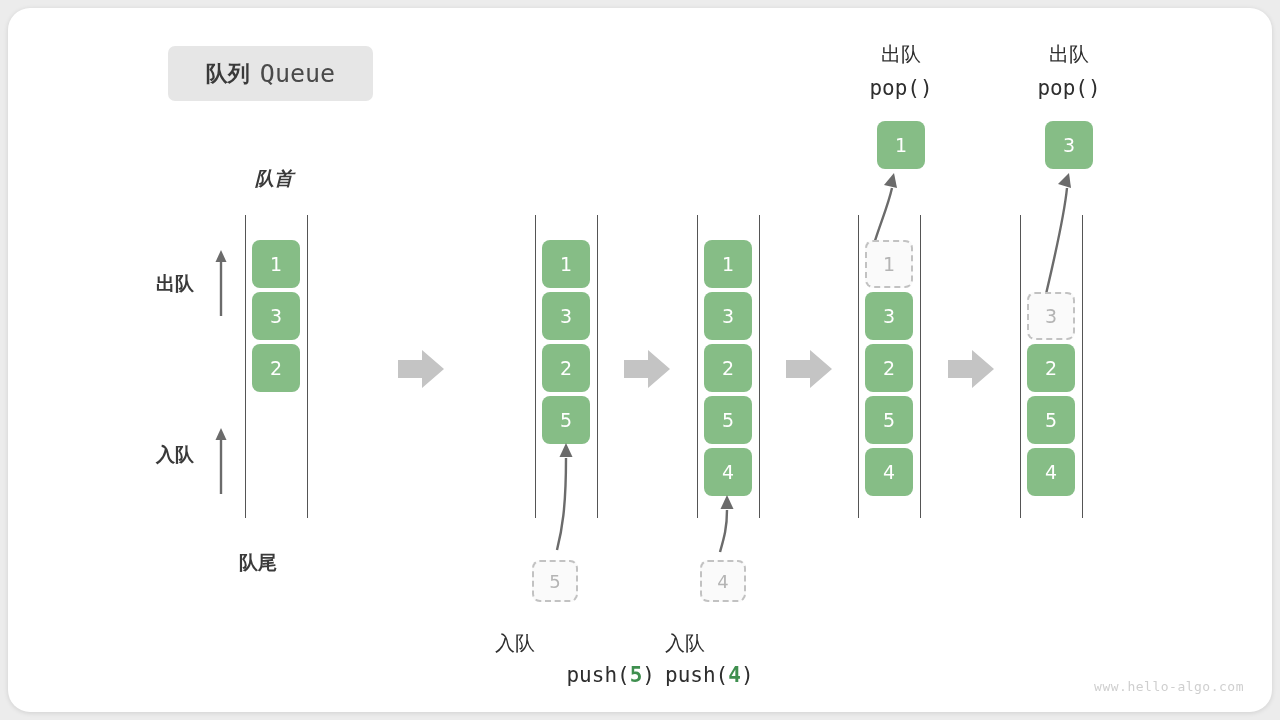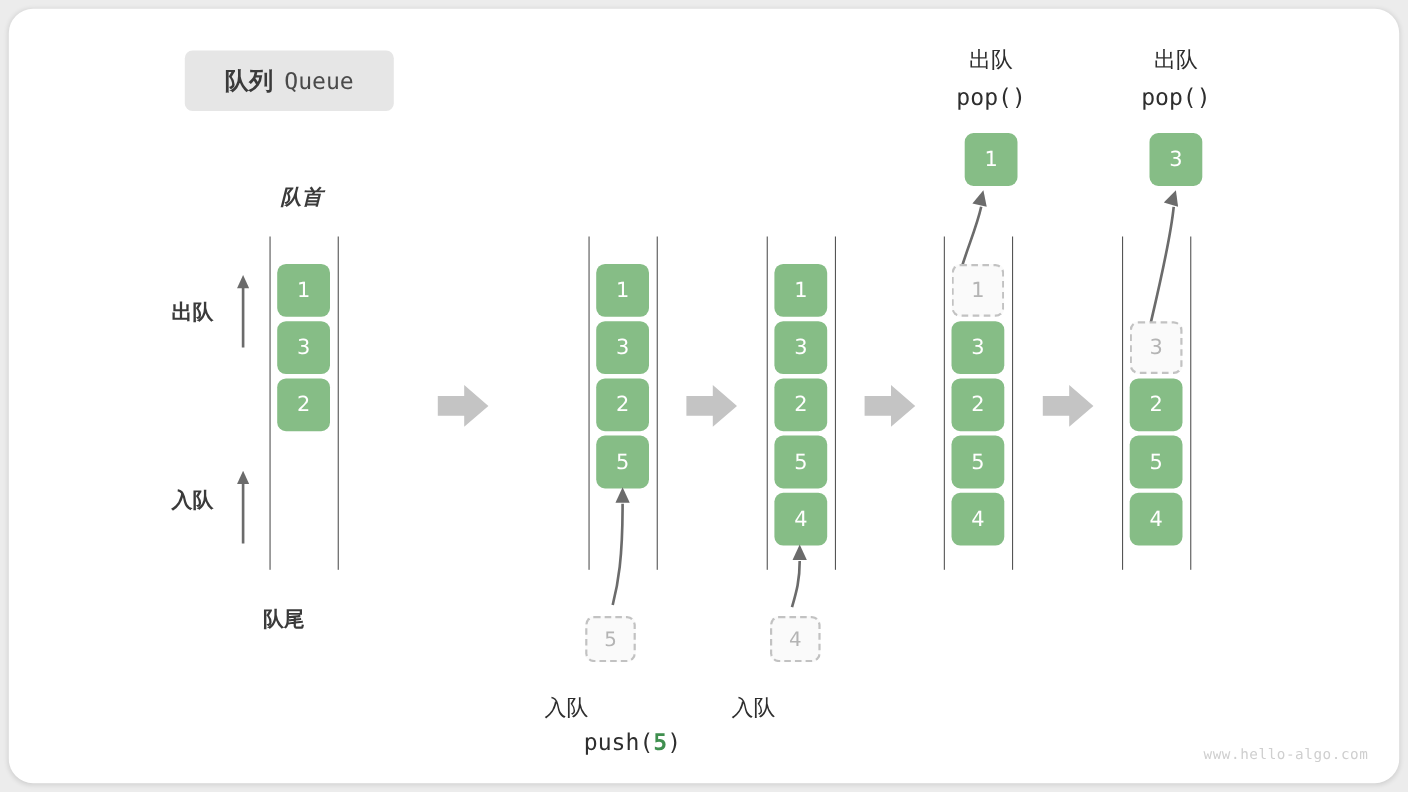--- a/index.html
+++ b/index.html
@@ -17,32 +17,32 @@
     background: #ffffff;
     border-radius: 22px;
     box-shadow: 0 1px 5px rgba(0,0,0,0.12);
     overflow: hidden;
   }
   .abs { position: absolute; }
 
   
   #title-chip {
     left: 160px; top: 38px;
-    width: 190px; height: 55px;
+    width: 205px; height: 55px;
     background: #e6e6e6;
     border-radius: 7px;
     display: flex; align-items: center; justify-content: center;
     gap: 10px;
   }
   #title-chip .cn {
     font-size: 22px; font-weight: bold; color: #3a3a3a;
     font-family: "DejaVu Sans", "Liberation Sans", sans-serif;
   }
   #title-chip .en {
-    font-size: 21px; color: #4a4a4a;
+    font-size: 25px; color: #4a4a4a;
     font-family: "DejaVu Sans Mono", "Liberation Mono", monospace;
   }
 
   
   .hdr-label {
     font-size: 19px; font-weight: bold; color: #3a3a3a;
     font-family: "DejaVu Sans", "Liberation Sans", sans-serif;
     text-align: center; white-space: nowrap;
   }
   .side-label {
@@ -148,21 +148,21 @@
   <div class="abs cell" style="left:534px; top:388px;">5</div>
 
   <svg class="abs" style="left:530px; top:430px;" width="60" height="115">
     <path d="M 19 112 C 24 92, 28 70, 28 20" stroke="#6b6b6b" stroke-width="2.4" fill="none"></path>
     <polygon points="28,5 21.5,19 34.5,19" fill="#6b6b6b"></polygon>
   </svg>
 
   <div class="abs cell ghost-sm" style="left:524px; top:552px;">5</div>
 
   <div class="abs op-cn" style="left:487px; top:622px; width:120px; text-align:left;">入队</div>
-  <div class="abs op-code" style="left:487px; top:655px; width:160px; text-align:center;">
+  <div class="abs op-code" style="left:487px; top:655px; width:160px; text-align:right;">
     <span>push(</span><span class="num">5</span><span>)</span>
   </div>
 
   <svg class="abs" style="left:616px; top:340px;" width="48" height="42">
     <polygon points="0,12 24,12 24,2 46,21 24,40 24,30 0,30" fill="#c4c4c4"></polygon>
   </svg>
 
   <div class="abs rail" style="left:689px; top:207px; height:303px;"></div>
   <div class="abs rail" style="left:751px; top:207px; height:303px;"></div>
 
@@ -173,20 +173,23 @@
   <div class="abs cell" style="left:696px; top:440px;">4</div>
 
   <svg class="abs" style="left:696px; top:482px;" width="52" height="65">
     <path d="M 16 62 C 20 48, 23 38, 23 20" stroke="#6b6b6b" stroke-width="2.4" fill="none"></path>
     <polygon points="23,5 16.5,19 29.5,19" fill="#6b6b6b"></polygon>
   </svg>
 
   <div class="abs cell ghost-sm" style="left:692px; top:552px;">4</div>
 
   <div class="abs op-cn" style="left:657px; top:622px; width:120px; text-align:left;">入队</div>
+  <div class="abs op-code" style="left:657px; top:655px; width:160px; text-align:left;">
+    <span>push(</span><span class="num">4</span><span>)</span>
+  </div>
 
   <svg class="abs" style="left:778px; top:340px;" width="48" height="42">
     <polygon points="0,12 24,12 24,2 46,21 24,40 24,30 0,30" fill="#c4c4c4"></polygon>
   </svg>
 
   <div class="abs op-cn" style="left:833px; top:33px; width:120px;">出队</div>
   <div class="abs op-code" style="left:833px; top:68px; width:120px;">pop()</div>
 
   <div class="abs cell" style="left:869px; top:113px;">1</div>
 

